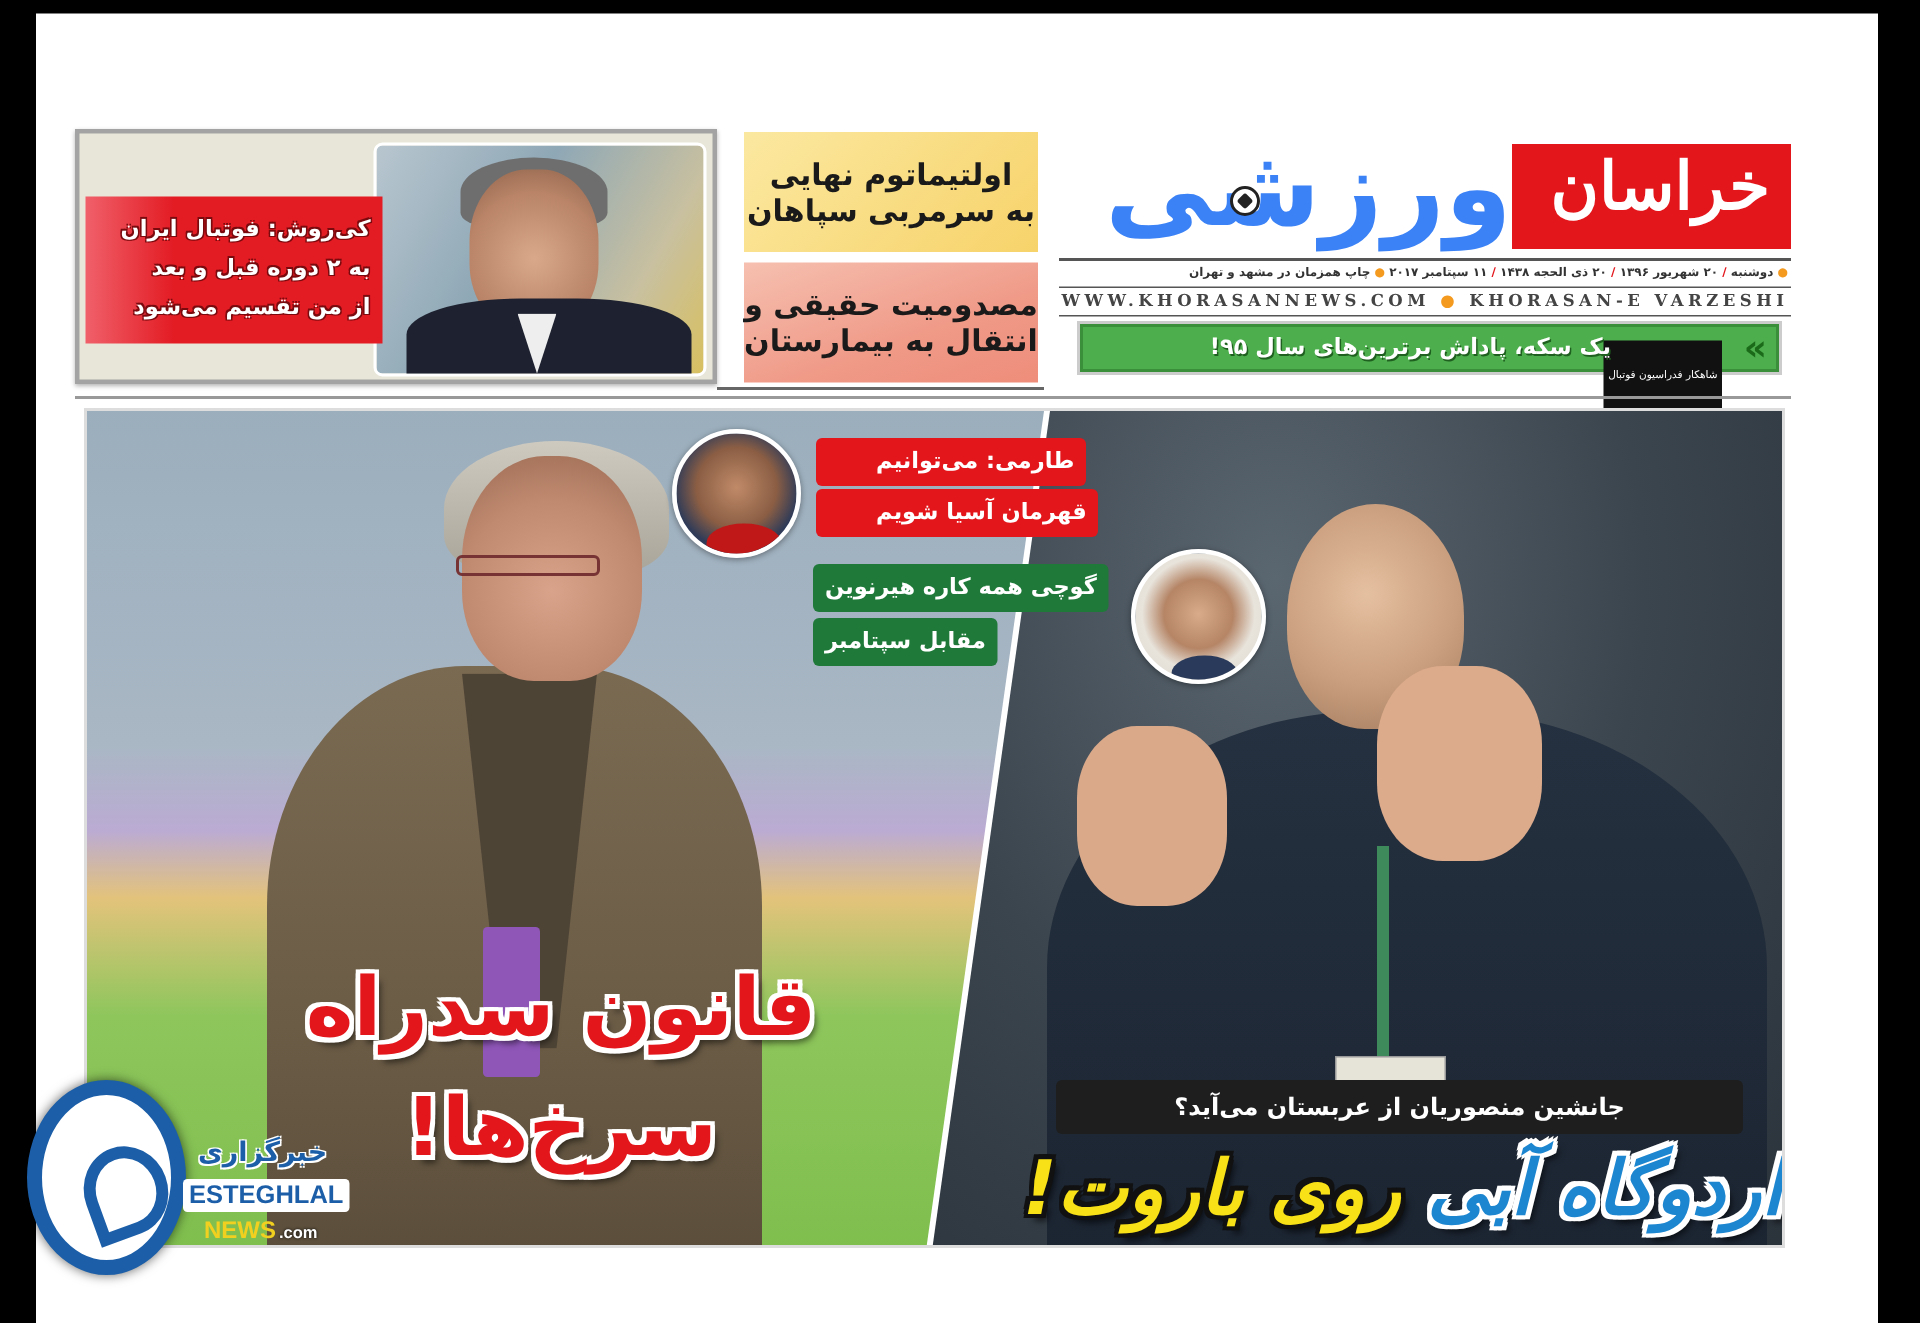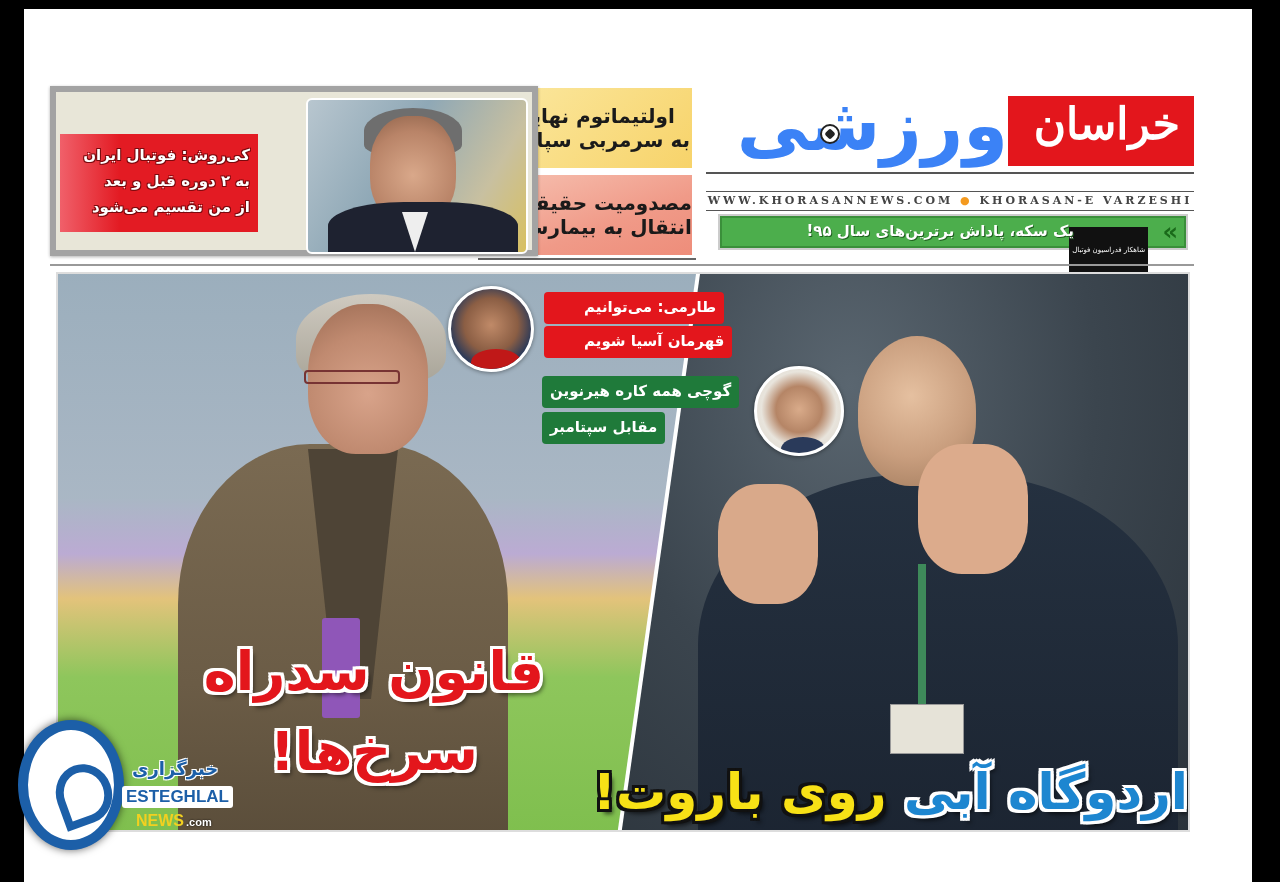--- a/index.html
+++ b/index.html
@@ -27,21 +27,21 @@
   .mast-green .tag { position: absolute; right: 38px; top: 11px; background: #111; color: #fff; font-size: 7px; padding: 19px 3px; direction: rtl; }
   .mast-green .headline { position: absolute; right: 112px; top: 6px; color: #fff; font-size: 15px; font-weight: bold; direction: rtl; white-space: nowrap; text-shadow: 1px 1px 0 #1f5f1f; }
 
   
   .teaser { position: absolute; left: 496px; width: 196px; direction: rtl; display: flex; align-items: center; justify-content: center; text-align: center; font-weight: bold; font-size: 20px; line-height: 24px; color: #1a1a1a; }
   .teaser.yellow { top: 88px; height: 80px; background: linear-gradient(135deg, #fbe8a0 0%, #f7d36a 100%); }
   .teaser.pink { top: 175px; height: 80px; background: linear-gradient(160deg, #f6c0b0 0%, #f09a88 60%, #ee8d7a 100%); }
   .teaser-divider { position: absolute; left: 478px; top: 258px; width: 218px; height: 2px; background: #666; }
 
   
-  .qbox { position: absolute; left: 50px; top: 86px; width: 488px; height: 170px; background: #e8e6d8; border: 6px solid #a3a3a3; box-shadow: 0 1px 3px rgba(0,0,0,0.3); }
+  .qbox { position: absolute; left: 50px; top: 86px; width: 428px; height: 170px; background: #e8e6d8; border: 3px solid #a3a3a3; box-shadow: 0 1px 3px rgba(0,0,0,0.3); }
   .qphoto { position: absolute; right: 4px; top: 6px; width: 222px; height: 156px; border-radius: 6px; overflow: hidden; background: linear-gradient(120deg, #b8c6cf 0%, #8fa8b6 40%, #c8c0a0 75%, #d8c060 100%); border: 2px solid #fff; }
   .qphoto .face { position: absolute; left: 62px; top: 16px; width: 86px; height: 108px; border-radius: 44% 44% 42% 42%; background: radial-gradient(circle at 50% 55%, #d9a88a 0%, #b98468 60%, #8b6048 100%); }
   .qphoto .hair { position: absolute; left: 56px; top: 8px; width: 98px; height: 46px; border-radius: 50% 50% 20% 20%; background: #6e6e6e; }
   .qphoto .suit { position: absolute; left: 20px; bottom: -10px; width: 190px; height: 60px; background: #1e2230; border-radius: 40% 40% 0 0; }
   .qphoto .collar { position: absolute; left: 94px; bottom: 0; width: 26px; height: 40px; background: #eee; clip-path: polygon(0 0, 100% 0, 50% 100%); }
   .qred { position: absolute; left: 4px; top: 42px; width: 198px; height: 98px; background: linear-gradient(90deg, #f0606a 0%, #e31b23 30%, #e31b23 100%); direction: rtl; text-align: right; color: #fff; font-weight: bold; font-size: 15px; line-height: 26px; padding: 8px 8px 0 0; text-shadow: 1px 1px 0 #7a0a0e, -1px -1px 0 #7a0a0e, 1px -1px 0 #7a0a0e, -1px 1px 0 #7a0a0e; }
 
   .top-rule { position: absolute; left: 50px; top: 264px; width: 1144px; height: 2px; background: #999; }
 
   
@@ -78,21 +78,21 @@
 
   .label { position: absolute; direction: rtl; color: #fff; font-weight: bold; white-space: nowrap; border-radius: 4px; padding: 0 8px; font-size: 15px; line-height: 30px; height: 32px; letter-spacing: 1px; }
   .label.red { background: #e3161c; padding-left: 40px; }
   .label.green { background: #1f7a3a; }
 
   .sub-yellow { position: absolute; left: 74px; top: 318px; width: 362px; height: 38px; background: #f4d51a; border: 2px solid #fff; border-radius: 4px; direction: rtl; text-align: center; font-weight: bold; color: #111; font-size: 16px; line-height: 34px; }
   .big-red { position: absolute; left: 36px; top: 358px; width: 560px; direction: rtl; text-align: center; font-size: 54px; font-weight: bold; color: #e3161c; line-height: 80px; letter-spacing: -1px;
     text-shadow: 3px 3px 0 #fff, -3px -3px 0 #fff, 3px -3px 0 #fff, -3px 3px 0 #fff, 0 3px 0 #fff, 0 -3px 0 #fff, 3px 0 0 #fff, -3px 0 0 #fff, 4px 5px 4px rgba(0,0,0,0.5); }
 
   .sub-dark { position: absolute; left: 646px; top: 446px; width: 458px; height: 36px; background: #1e1e1e; border-radius: 4px; direction: rtl; text-align: center; color: #fff; font-weight: bold; font-size: 16px; line-height: 36px; letter-spacing: 1px; }
-  .big-blue { position: absolute; left: 600px; top: 480px; width: 530px; direction: rtl; font-size: 50px; font-weight: bold; line-height: 76px; white-space: nowrap; }
+  .big-blue { position: absolute; left: 600px; top: 480px; width: 530px; direction: rtl; font-size: 50px; font-weight: bold; line-height: 76px; white-space: nowrap; font-style: italic; }
   .big-blue .blue { color: #1d86d0; text-shadow: 3px 3px 0 #fff, -3px -3px 0 #fff, 3px -3px 0 #fff, -3px 3px 0 #fff, 0 3px 0 #fff, 0 -3px 0 #fff, 3px 0 0 #fff, -3px 0 0 #fff, 4px 5px 4px rgba(0,0,0,0.6); }
   .big-blue .yellow { color: #f8e116; text-shadow: 3px 3px 0 #111, -3px -3px 0 #111, 3px -3px 0 #111, -3px 3px 0 #111, 0 3px 0 #111, 0 -3px 0 #111, 3px 0 0 #111, -3px 0 0 #111, 4px 5px 4px rgba(0,0,0,0.6); }
 
   
   .wm { position: absolute; left: 14px; top: 716px; width: 210px; height: 150px; }
   .wm-ball { position: absolute; left: 4px; top: 4px; width: 106px; height: 130px; border-radius: 50%; background: #fff; border: 10px solid #1c5fa8; box-shadow: 0 0 8px rgba(0,0,0,0.6); }
   .wm-ball::before { content: ""; position: absolute; left: 28px; top: 34px; width: 40px; height: 44px; border: 8px solid #1c5fa8; border-radius: 50% 50% 50% 0; transform: rotate(-20deg); }
   .wm-fa { position: absolute; left: 118px; top: 42px; color: #1c5fa8; font-size: 18px; font-weight: bold; direction: rtl; text-shadow: 1px 1px 0 #fff, -1px -1px 0 #fff, 1px -1px 0 #fff, -1px 1px 0 #fff; }
   .wm-en { position: absolute; left: 108px; top: 70px; background: #fff; color: #1c5fa8; font-family: "Liberation Sans", sans-serif; font-weight: bold; font-size: 17px; padding: 1px 4px; border-radius: 3px; }
   .wm-news { position: absolute; left: 122px; top: 96px; font-family: "Liberation Sans", sans-serif; font-weight: bold; font-size: 16px; color: #f2d020; }
@@ -105,20 +105,23 @@
 
 <div class="masthead">
   <div class="mast-orange">
     <div class="mast-orange-text">ورزشی</div>
     <div class="mast-ball"></div>
   </div>
   <div class="mast-red">
     <div class="mast-red-text">خراسان</div>
   </div>
   <div class="mast-rule" style="top:86px"></div>
+  <div class="mast-date">
+    <span class="dot">● </span><span>دوشنبه</span><span class="sep"> / </span><span>۲۰ شهریور ۱۳۹۶</span><span class="sep"> / </span><span>۲۰ ذی الحجه ۱۴۳۸</span><span class="sep"> / </span><span>۱۱ سپتامبر ۲۰۱۷</span><span class="dot"> ● </span><span>چاپ همزمان در مشهد و تهران</span>
+  </div>
   <div class="mast-rule" style="top:105px; height:1px"></div>
   <div class="mast-url">
     <span>WWW.KHORASANNEWS.COM</span>
     <span class="dot"> ● </span>
     <span>KHORASAN-E VARZESHI</span>
   </div>
   <div class="mast-rule" style="top:124px; height:1px"></div>
   <div class="mast-green">
     <span class="chev">«</span>
     <span class="tag">شاهکار فدراسیون فوتبال</span>
@@ -177,20 +180,21 @@
   <div class="circle taremi"></div>
   <div class="label red" style="left:486px; top:18px;">طارمی: می‌توانیم</div>
   <div class="label red" style="left:486px; top:52px;">قهرمان آسیا شویم</div>
 
   <div class="label green" style="left:484px; top:102px;">گوچی همه کاره هیرنوین</div>
   <div class="label green" style="left:484px; top:138px;">مقابل سپتامبر</div>
   <div class="circle ghoochan"></div>
 
   <div class="big-red">قانون سدراه سرخ‌ها!</div>
 
+  <div class="sub-dark">جانشین منصوریان از عربستان می‌آید؟</div>
   <div class="big-blue">
     <span class="blue">اردوگاه آبی</span>
     <span class="yellow">روی باروت!</span>
   </div>
 </div>
 
 <div class="wm">
   <div class="wm-ball"></div>
   <div class="wm-fa">خبرگزاری</div>
   <div class="wm-en">ESTEGHLAL</div>

